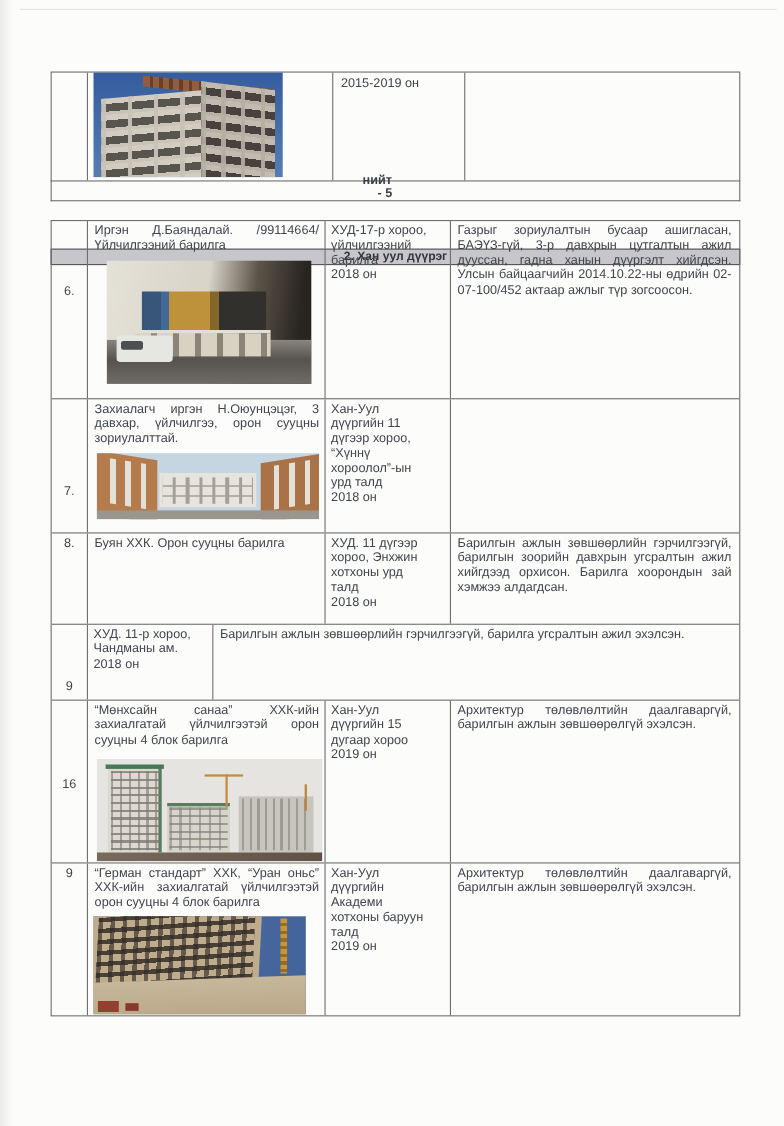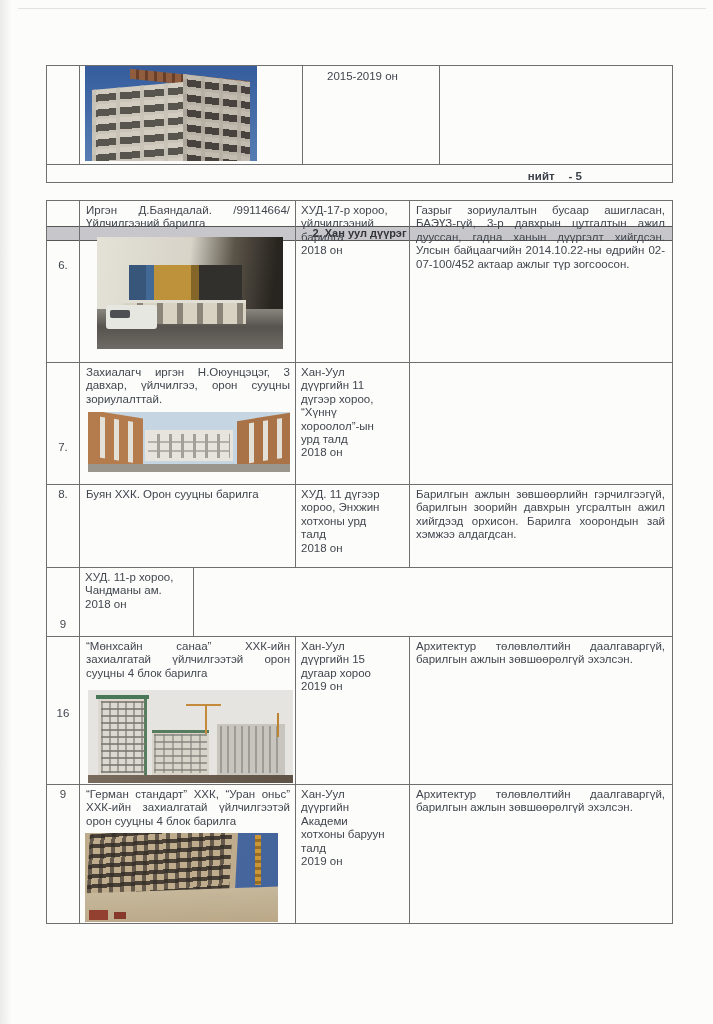--- a/index.html
+++ b/index.html
@@ -9,27 +9,27 @@
         background:linear-gradient(90deg,#ebebe8,rgba(252,252,251,0));pointer-events:none;}
   .artifact-top{position:absolute;left:18px;top:8px;width:688px;height:1px;background:#e3e3e0;}
 
   
   .tbl{position:absolute;border:1px solid #6f6f6f;box-sizing:border-box;background:transparent;}
   .cell{box-sizing:border-box;font-size:11.5px;line-height:13.4px;}
   .bR{border-right:1px solid #6f6f6f;}
   .t1{left:46px;top:65px;width:627px;height:100px;display:flex;}
   .t1 .cn{width:33px;}
   .t1 .cd{width:223px;}
-  .t1 .cl{width:120px;padding:4px 4px 0 7px;margin-left:17px;}
+  .t1 .cl{width:120px;padding:4px 4px 0 7px;}
   .t1 .cx{flex:1;}
 
   .trow-total{position:absolute;left:46px;top:164px;width:627px;height:19px;
       border:1px solid #6f6f6f;border-top:none;box-sizing:border-box;display:flex;
-      align-items:flex-end;justify-content:flex-end;padding-right:90px;
-      font-weight:bold;font-size:11.5px;color:#3c4049;}
+      align-items:center;justify-content:flex-end;padding-right:33px;
+      font-weight:bold;font-size:11.5px;color:#3c4049;flex-direction:column;}
   .trow-total .val{margin-left:14px;}
 
   .sec-hdr{position:absolute;left:46px;top:186px;width:627px;height:15px;background:#c7c7cb;
       border:1px solid #565656;box-sizing:border-box;text-align:center;font-weight:bold;
       font-size:11px;line-height:13px;color:#33343a;margin-top:40px;}
 
   .t2{left:46px;top:200px;width:627px;height:724px;display:flex;flex-direction:column;}
   .t2 .row{display:flex;border-bottom:1px solid #6f6f6f;box-sizing:border-box;}
   .t2 .row:last-child{border-bottom:none;flex:1;}
   .r6{height:162px;} .r7{height:122px;} .r8{height:83px;} .r9{height:69px;} .r10{height:148px;}
@@ -165,20 +165,21 @@
 хотхоны урд
 талд
 2018 он</div>
       <div class="cell cx">Барилгын ажлын зөвшөөрлийн гэрчилгээгүй, барилгын зоорийн давхрын угсралтын ажил хийгдээд орхисон. Барилга хоорондын зай хэмжээ алдагдсан.</div>
     </div>
     <div class="row r9">
       <div class="cell cn bR">9</div>
       <div class="cell cl bR">ХУД. 11-р хороо,
 Чандманы ам.
 2018 он</div>
+      <div class="cell cx">Барилгын ажлын зөвшөөрлийн гэрчилгээгүй, барилга угсралтын ажил эхэлсэн.</div>
     </div>
     <div class="row r10">
       <div class="cell cn bR">16</div>
       <div class="cell cd bR">“Мөнхсайн санаа” ХХК-ийн захиалгатай үйлчилгээтэй орон сууцны 4 блок барилга</div>
       <div class="cell cl bR">Хан-Уул
 дүүргийн 15
 дугаар хороо
 2019 он</div>
       <div class="cell cx">Архитектур төлөвлөлтийн даалгаваргүй, барилгын ажлын зөвшөөрөлгүй эхэлсэн.</div>
     </div>

